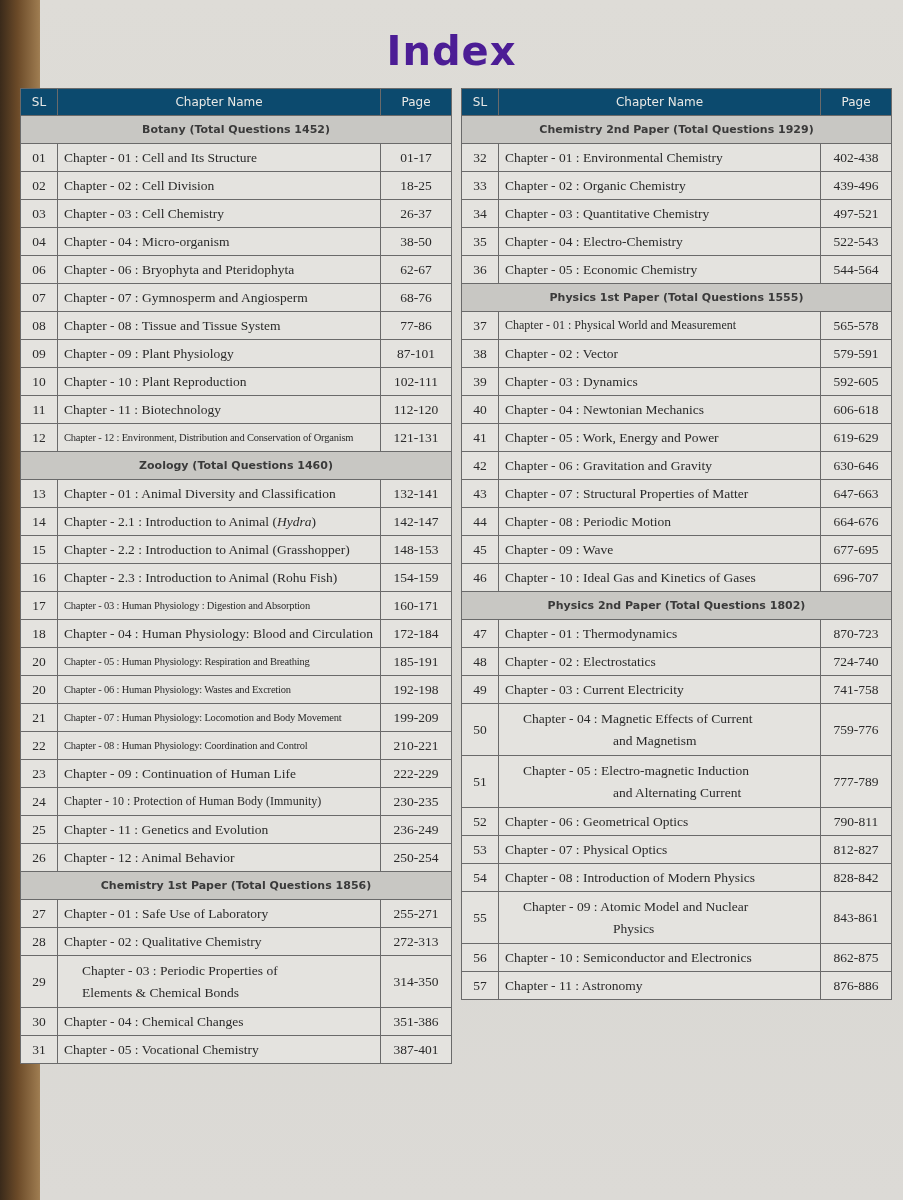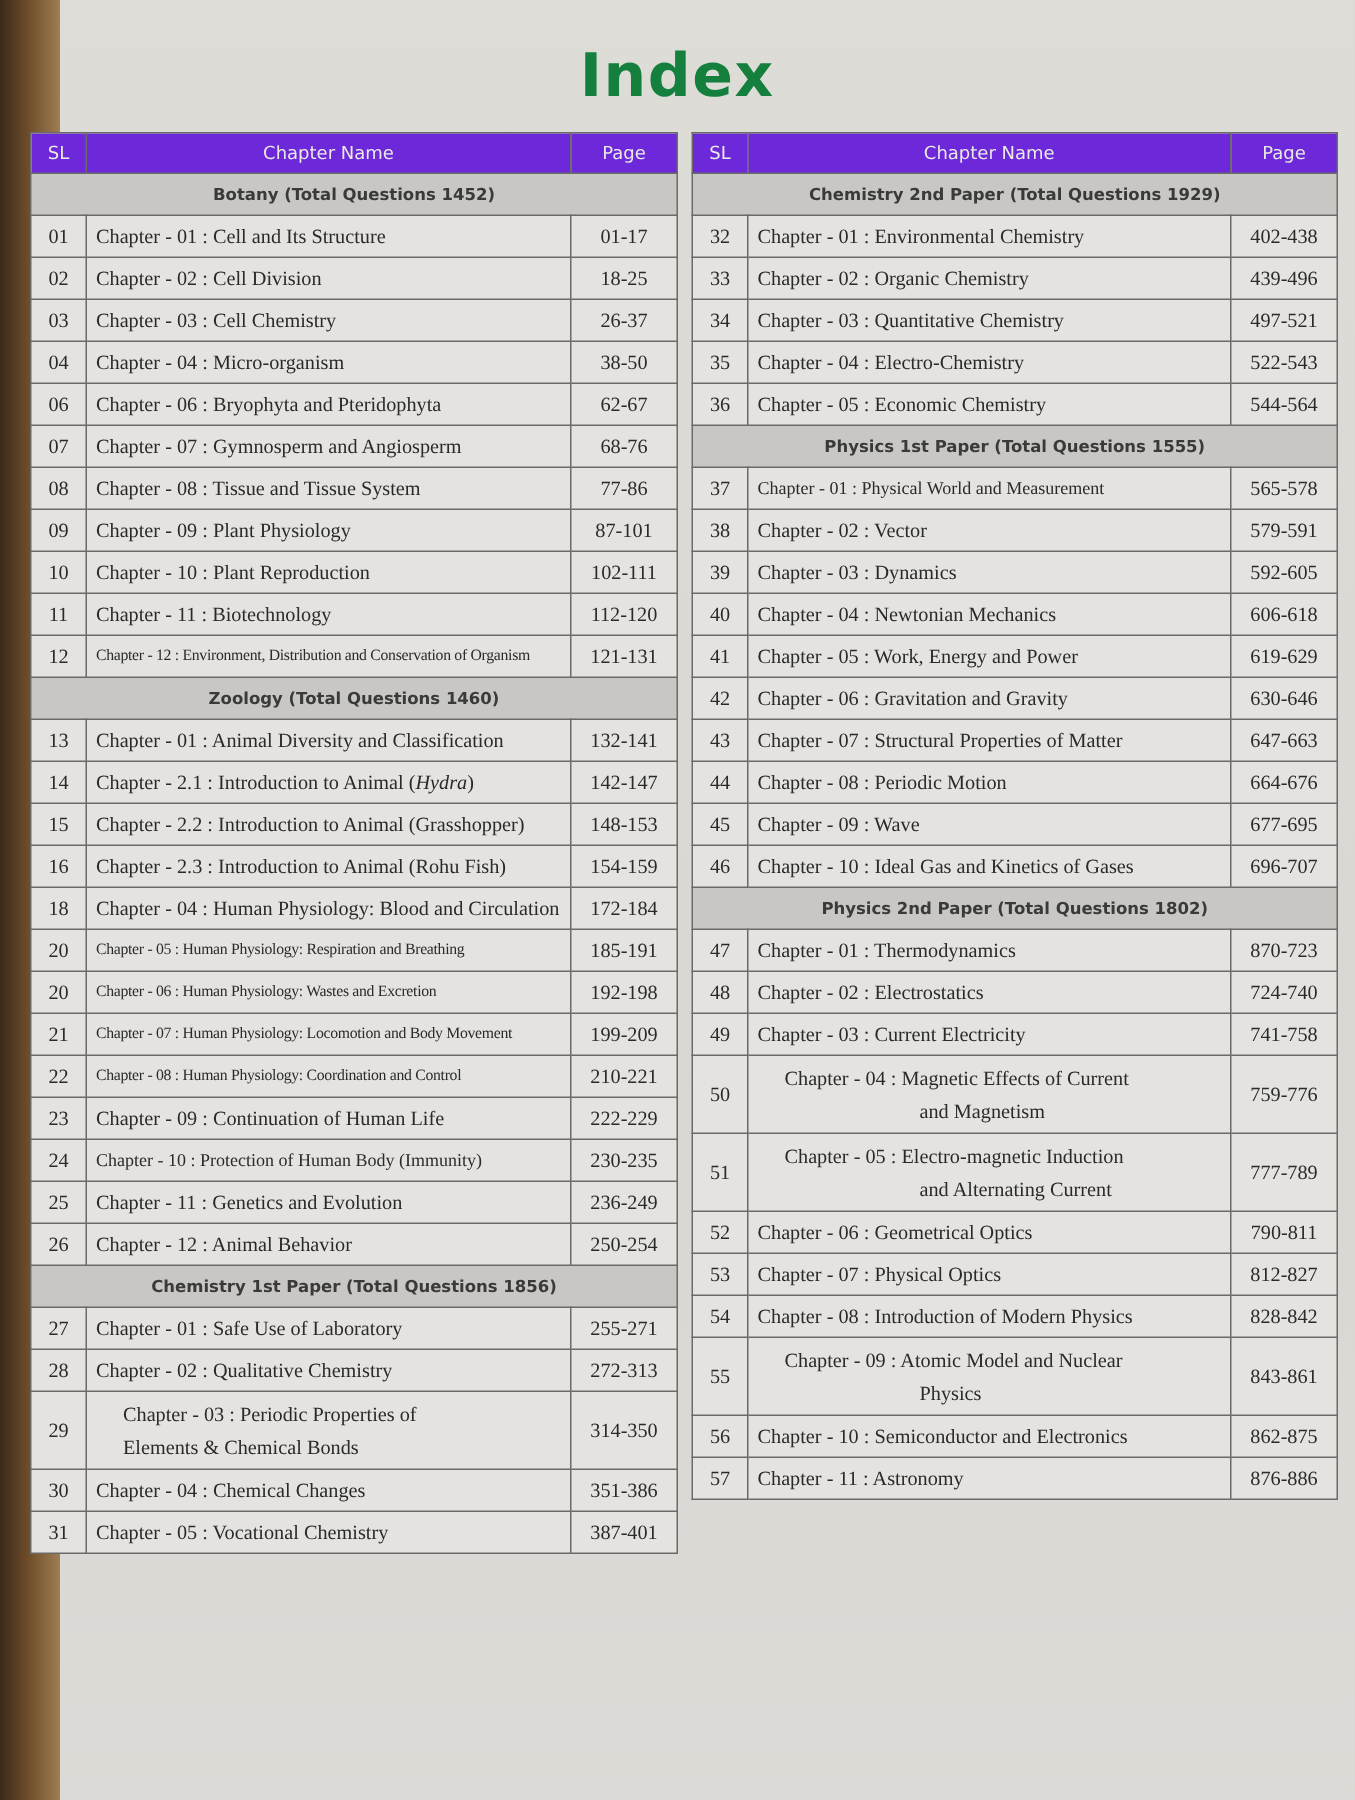--- a/index.html
+++ b/index.html
@@ -13,32 +13,32 @@
     position: absolute; left: 0; top: 0; width: 70px; height: 1200px;
     background: linear-gradient(90deg, #3a2a1a 0%, #6b4a28 25%, #9c7a4f 55%, #c9b89c 80%, rgba(217,216,212,0) 100%);
   }
   .page {
     position: absolute; left: 40px; top: 0; right: 0; bottom: 0;
     background: linear-gradient(180deg, #dedcd7 0%, #d8d7d2 60%, #dcdad6 100%);
   }
   .title {
     position: absolute; top: 28px; left: 0; width: 903px; text-align: center;
     font-family: "DejaVu Sans", sans-serif; font-weight: bold; font-size: 40px;
-    color: #15803d; letter-spacing: 1px;
+    color: #4c1d95; letter-spacing: 1px;
   }
   table.idx {
     position: absolute; border-collapse: collapse;
     background: #e4e3df;
     font-size: 13.5px;
   }
   table.idx td, table.idx th {
     border: 1px solid #6a6a6a; padding: 0 6px; height: 27px;
   }
   table.idx th {
-    background: #6d28d9; color: #e9e9e6; font-family: "DejaVu Sans", sans-serif;
+    background: #0c4a6e; color: #e9e9e6; font-family: "DejaVu Sans", sans-serif;
     font-weight: normal; font-size: 12px; height: 26px;
   }
   .sec td {
     background: #c8c7c3; font-family: "DejaVu Sans", sans-serif; font-weight: bold;
     font-size: 11px; color: #3a3a3a; text-align: center; height: 24px;
   }
   td.sl { text-align: center; width: 24px; }
   td.pg { text-align: center; width: 58px; border-radius: 10px; }
   td.nm { white-space: nowrap; }
   td.nm.small { font-size: 10.5px; letter-spacing: -0.2px; }
@@ -138,20 +138,25 @@
         <td class="sl">15</td>
         <td class="nm">Chapter - 2.2 : Introduction to Animal (Grasshopper)</td>
         <td class="pg">148-153</td>
       </tr>
       <tr>
         <td class="sl">16</td>
         <td class="nm">Chapter - 2.3 : Introduction to Animal (Rohu Fish)</td>
         <td class="pg">154-159</td>
       </tr>
       <tr>
+        <td class="sl">17</td>
+        <td class="nm small">Chapter - 03 : Human Physiology : Digestion and Absorption</td>
+        <td class="pg">160-171</td>
+      </tr>
+      <tr>
         <td class="sl">18</td>
         <td class="nm">Chapter - 04 : Human Physiology: Blood and Circulation</td>
         <td class="pg">172-184</td>
       </tr>
       <tr>
         <td class="sl">20</td>
         <td class="nm small">Chapter - 05 : Human Physiology: Respiration and Breathing</td>
         <td class="pg">185-191</td>
       </tr>
       <tr>

